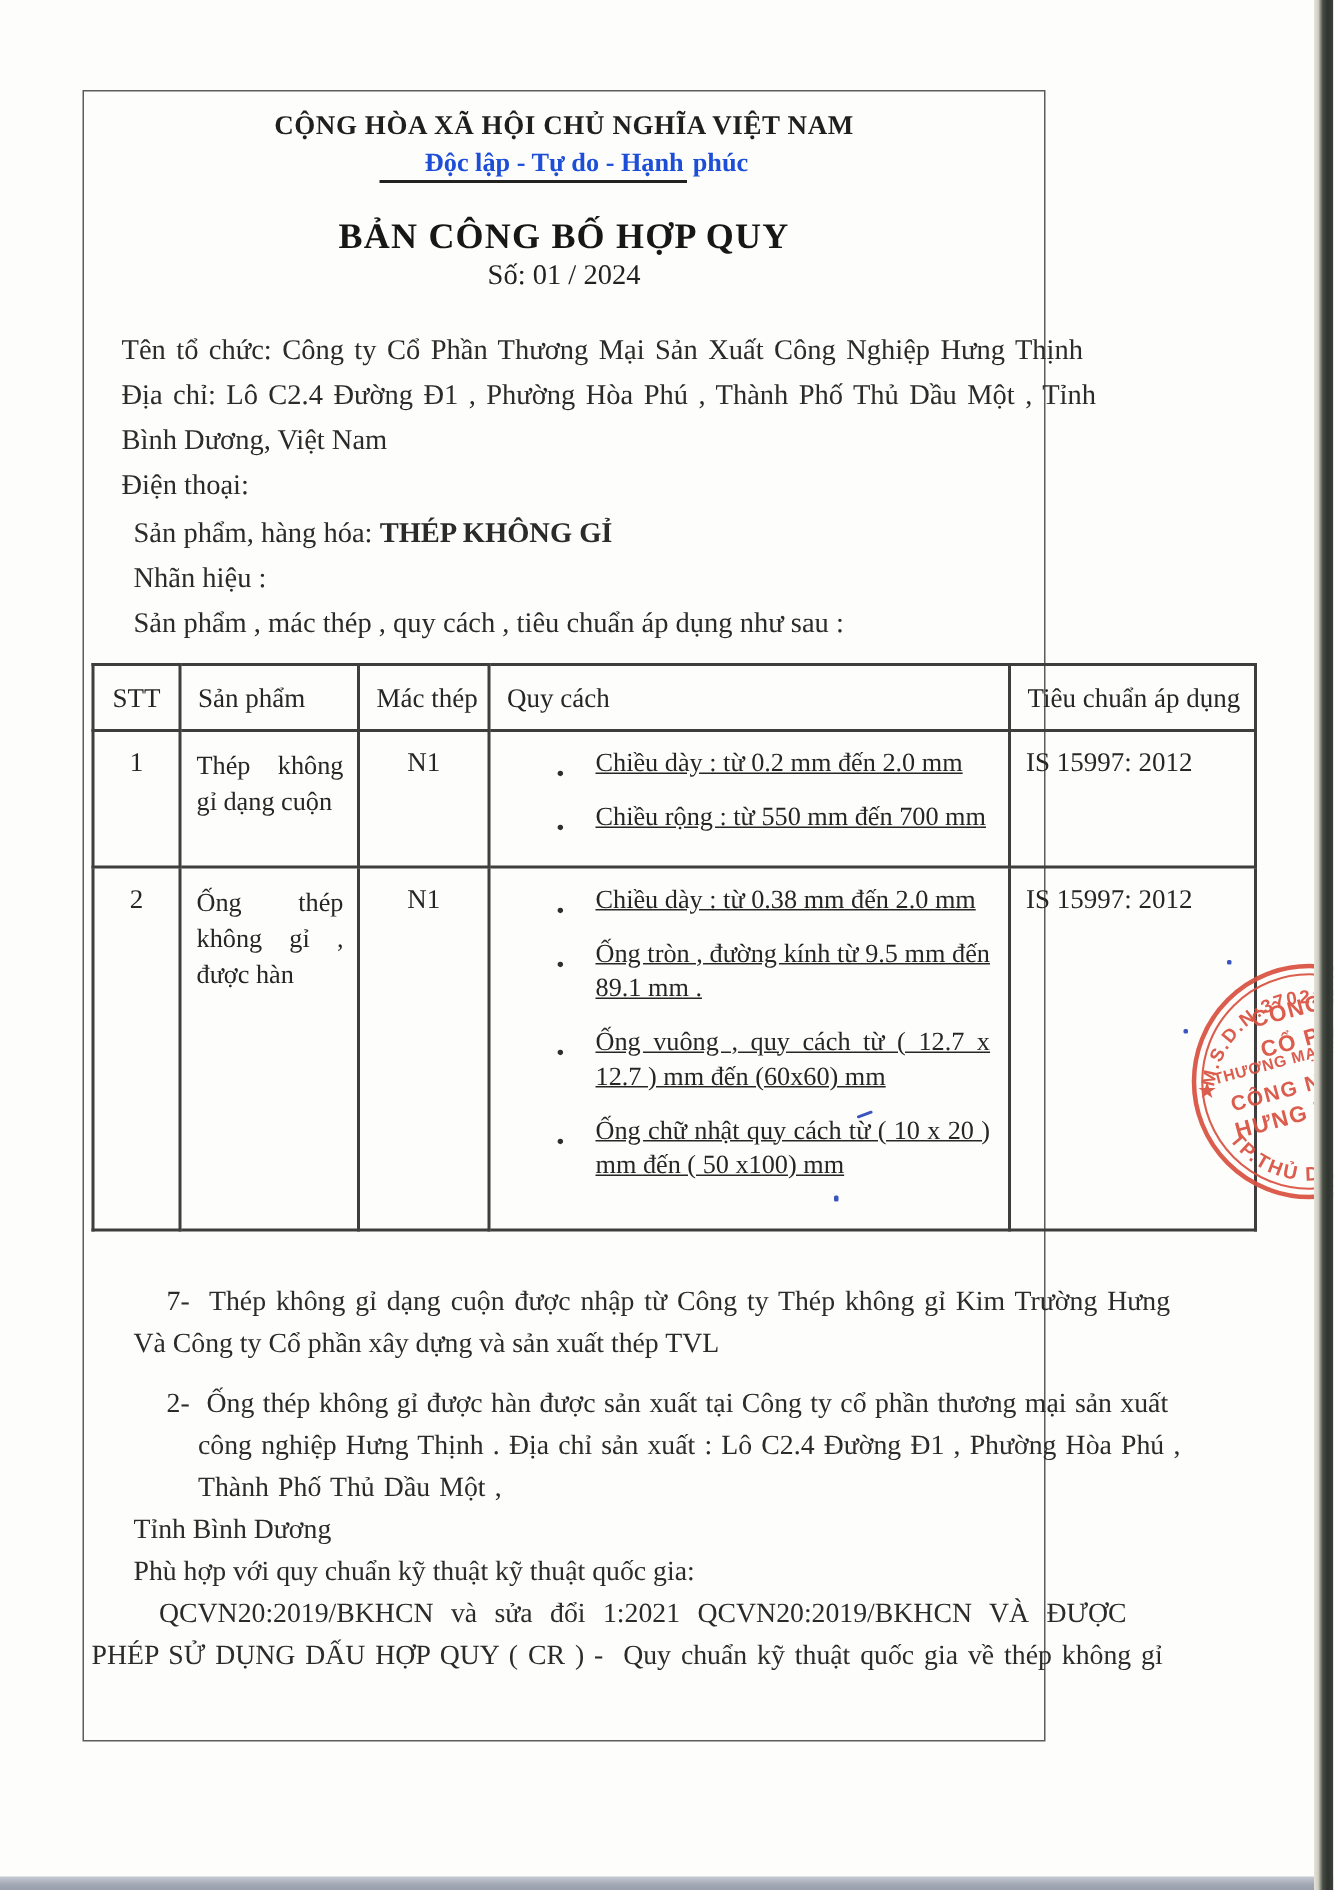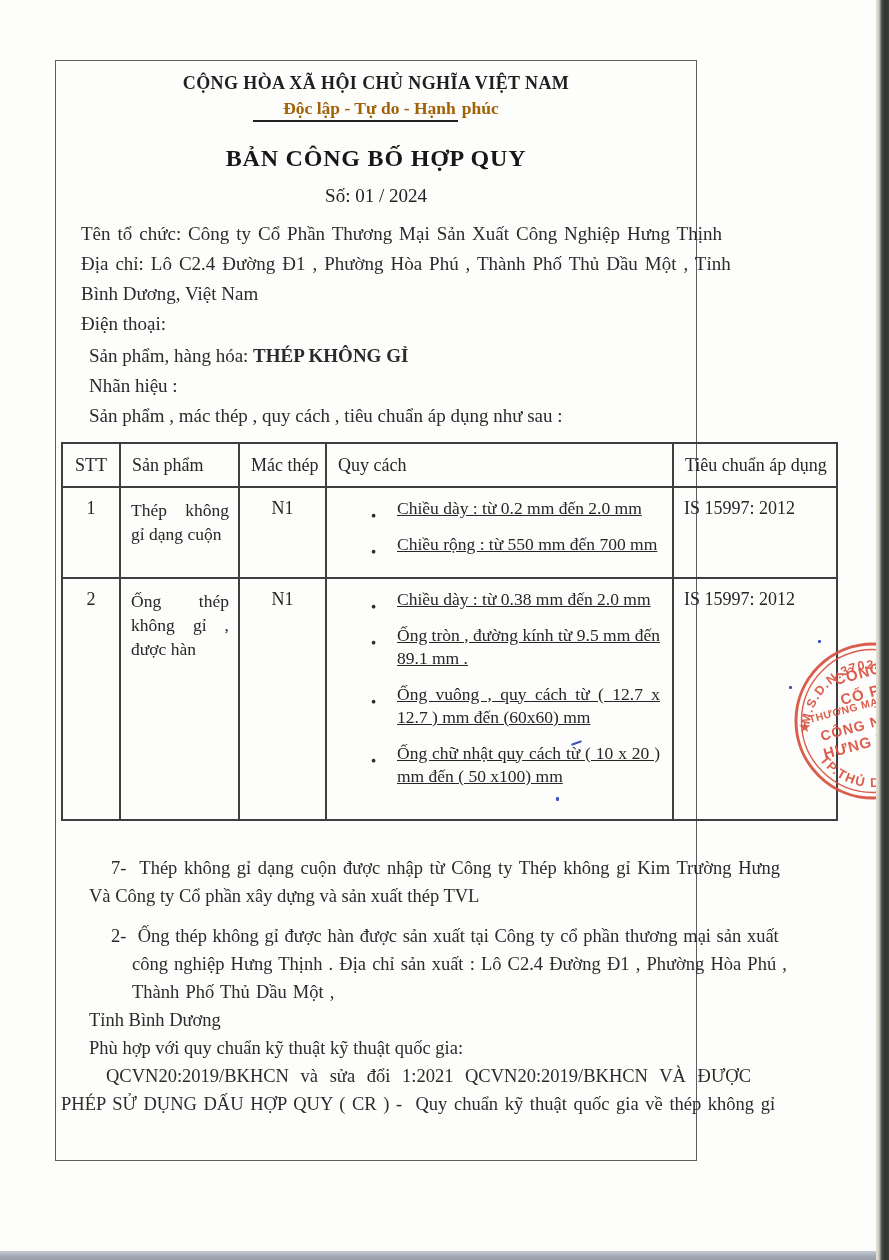--- a/index.html
+++ b/index.html
@@ -11,26 +11,26 @@
   }
   .frame {
     position:absolute; left:55px; top:60px; width:642px; height:1101px;
     border:1.5px solid #5c5c5c; background:transparent;
   }
   .line { white-space:pre; }
 
   
   .hdr { position:absolute; top:12px; left:0; width:100%; text-align:center; }
   .national { font-size:18px; font-weight:bold; letter-spacing:.4px; color:#1f1f1f; }
-  .motto { margin-top:4px; font-size:17.5px; font-weight:bold; color:#a16207; }
+  .motto { margin-top:4px; font-size:17.5px; font-weight:bold; color:#1d4ed8; }
   .motto-ul { border-bottom:2.5px solid #222; padding:0 2px 2px 30px; }
   .motto-tail { padding-left:4px; }
   .doc-title { position:absolute; top:84px; left:0; width:100%; text-align:center;
     font-size:24px; font-weight:bold; letter-spacing:.8px; color:#171717; }
-  .doc-num { position:absolute; top:124px; left:0; width:100%; text-align:center;
+  .doc-num { position:absolute; top:112px; left:0; width:100%; text-align:center;
     font-size:19px; color:#222; }
 
   
   .info { position:absolute; top:158px; left:25px; right:22px; font-size:19px; line-height:30px; }
   .ws2 { word-spacing:2.2px; }
   .ind8 { padding-left:8px; }
   .bold { font-weight:bold; }
 
   
   .tablewrap { position:absolute; top:381px; left:5px; }

